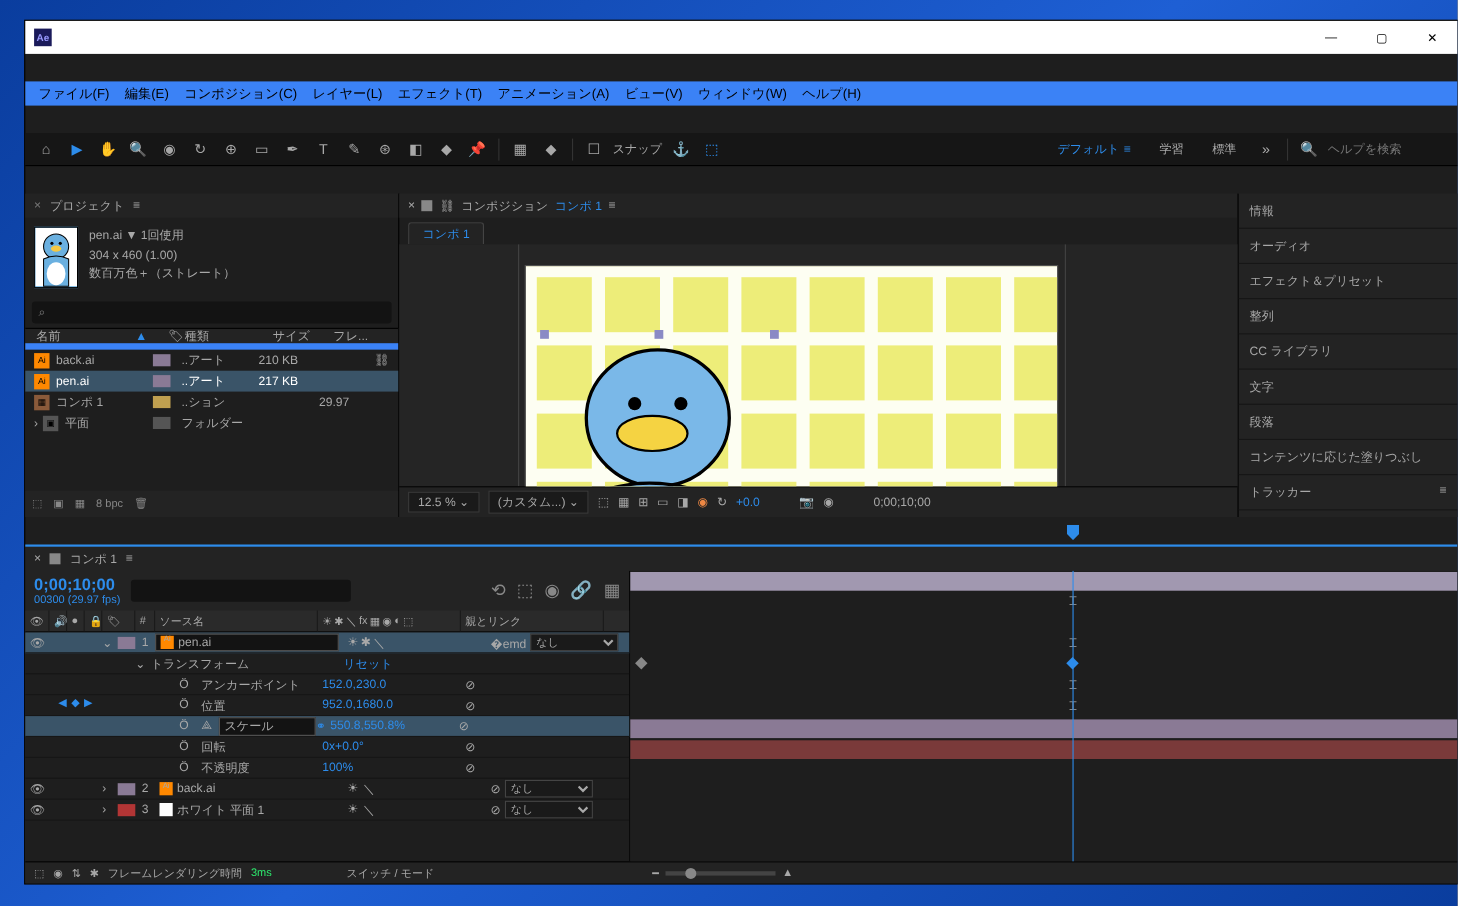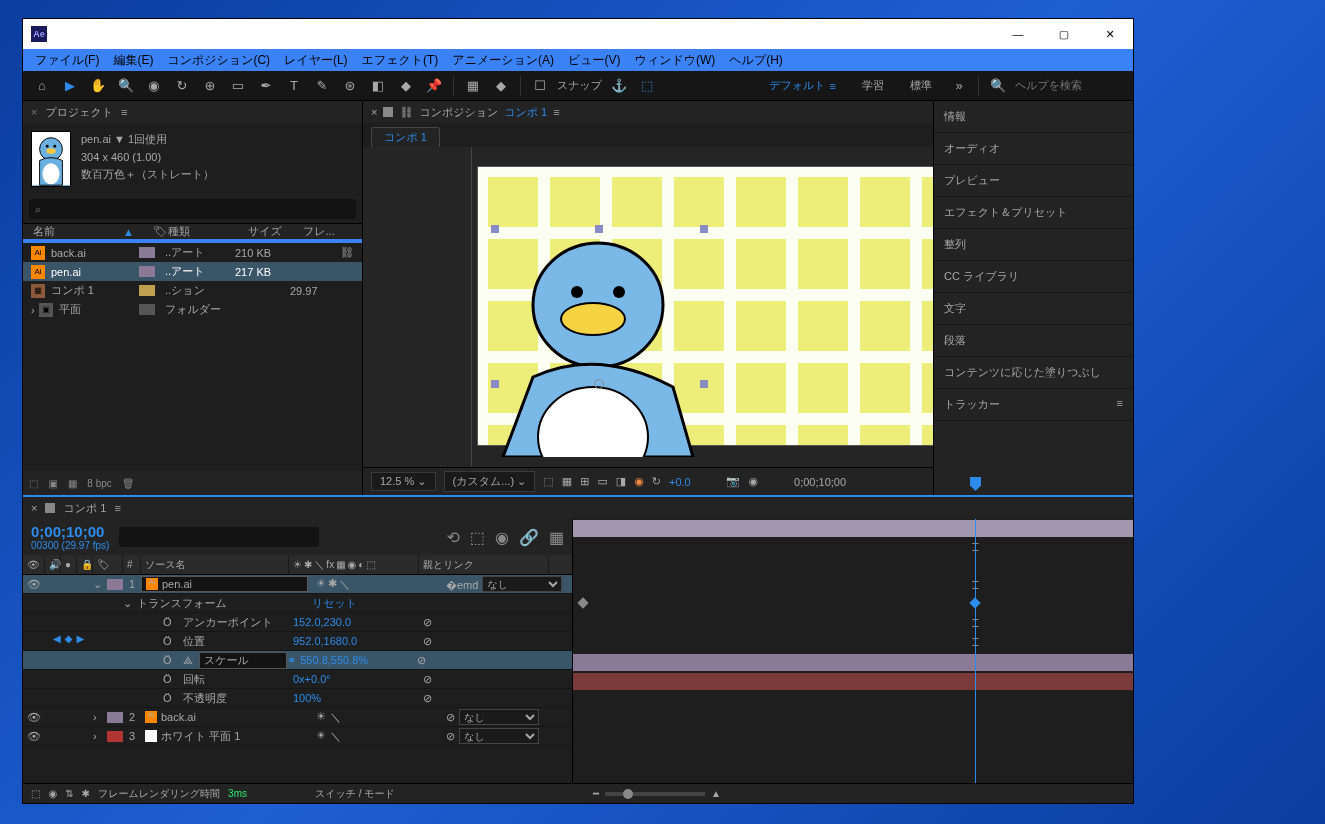--- a/index.html
+++ b/index.html
@@ -1,38 +1,38 @@
 <!DOCTYPE html>
 <html><head>
 <meta charset="utf-8">
 <style>
 * { box-sizing: border-box; margin: 0; padding: 0; font-family: "Segoe UI", "Meiryo", sans-serif; }
 body { background: linear-gradient(135deg, #0a3d9e 0%, #1e5fd4 50%, #0a3d9e 100%); width: 1325px; height: 824px; overflow: hidden; position: relative; }
-.window { position: absolute; left: 22px; top: 18px; width: 1112px; height: 786px; background: #1e1e1e; border: 1px solid #000; display: flex; flex-direction: column; }
+.window { position: absolute; left: 22px; top: 18px; width: 1304px; height: 786px; background: #1e1e1e; border: 1px solid #000; display: flex; flex-direction: column; gap: 25px; }
 .titlebar { height: 30px; background: #fff; display: flex; align-items: center; color: #000; font-size: 12px; padding-left: 8px; }
 .titlebar-icon { width: 16px; height: 16px; background: #1a1a5a; display: inline-flex; align-items: center; justify-content: center; color: #9b9bff; font-size: 9px; font-weight: bold; margin-right: 6px; }
 .titlebar-buttons { margin-left: auto; display: flex; }
 .titlebar-btn { width: 46px; height: 30px; display: flex; align-items: center; justify-content: center; font-size: 11px; cursor: default; }
 .menubar { height: 22px; background: #3b82f6; display: flex; align-items: center; padding: 0 6px; font-size: 12px; color: #000; gap: 2px; }
 .menubar span { padding: 2px 6px; }
 .toolbar { height: 30px; background: #161616; border-bottom: 1px solid #000; display: flex; align-items: center; padding: 0 8px; gap: 6px; }
 .toolbar .tool { width: 22px; height: 22px; display: flex; align-items: center; justify-content: center; color: #a8a8a8; font-size: 13px; }
 .toolbar .tool.active { color: #2d8ceb; }
 .toolbar .sep { width: 1px; height: 20px; background: #333; margin: 0 2px; }
 .workspace { padding: 3px 10px; font-size: 11px; color: #a8a8a8; display: flex; align-items: center; gap: 4px; justify-content: flex-end; }
 .workspace.active { color: #2d8ceb; }
 .main { flex: 1; display: flex; background: #1e1e1e; }
 .left-panel { width: 340px; display: flex; flex-direction: column; border-right: 1px solid #000; }
 .panel-header { height: 22px; background: #232323; display: flex; align-items: center; font-size: 11px; color: #a8a8a8; padding: 0 8px; gap: 8px; }
 .panel-header .x { color: #777; }
 .proj-info { display: flex; padding: 8px; gap: 10px; }
 .proj-thumb { width: 40px; height: 56px; background: #6ab0e0; border: 1px solid #000; display: flex; align-items: center; justify-content: center; overflow: hidden; }
 .proj-meta { font-size: 11px; color: #a8a8a8; line-height: 1.6; }
 .proj-search { margin: 4px 6px; height: 20px; background: #131313; border-radius: 3px; display: flex; align-items: center; padding: 0 6px; color: #777; font-size: 11px; }
-.proj-cols { display: flex; background: #232323; border-top: 1px solid #000; border-bottom: 4px solid #3b82f6; font-size: 11px; color: #a8a8a8; height: 20px; align-items: center; }
+.proj-cols { display: flex; background: #232323; border-top: 1px solid #000; border-bottom: 6px solid #3b82f6; font-size: 11px; color: #a8a8a8; height: 20px; align-items: center; }
 .proj-rows { flex: 1; background: #1e1e1e; }
 .proj-row { display: flex; align-items: center; height: 19px; font-size: 11px; color: #a8a8a8; padding-left: 8px; }
 .proj-row.sel { background: #3a5468; color: #fff; }
 .proj-row .ico { width: 14px; height: 14px; background: #ff8800; margin-right: 6px; display: inline-block; font-size: 8px; text-align: center; line-height: 14px; color: #000; }
 .proj-footer { height: 24px; background: #232323; display: flex; align-items: center; padding: 0 6px; gap: 10px; color: #888; font-size: 10px; }
 .center-panel { flex: 1; display: flex; flex-direction: column; }
 .comp-header { height: 22px; background: #232323; display: flex; align-items: center; font-size: 11px; color: #a8a8a8; padding: 0 8px; gap: 6px; }
 .comp-header .link { color: #2d8ceb; }
 .tabbar { height: 24px; padding-left: 8px; display: flex; align-items: end; }
 .tabbar .tab { background: #232323; border: 1px solid #444; border-bottom: none; padding: 2px 12px; font-size: 11px; color: #2d8ceb; border-radius: 3px 3px 0 0; }
@@ -301,21 +301,20 @@
         <span>📷</span>
         <span>◉</span>
         <span style="width:20px"></span>
         <span>0;00;10;00</span>
       </div>
     </div>
 
     <div class="right-panel">
       <div class="rp-item">情報</div>
       <div class="rp-item">オーディオ</div>
-      <div class="rp-item">プレビュー</div>
       <div class="rp-item">エフェクト＆プリセット</div>
       <div class="rp-item">整列</div>
       <div class="rp-item">CC ライブラリ</div>
       <div class="rp-item">文字</div>
       <div class="rp-item">段落</div>
       <div class="rp-item">コンテンツに応じた塗りつぶし</div>
       <div class="rp-item" style="display:flex;justify-content:space-between">
           <span>トラッカー</span>
           <span>≡</span>
         </div>

